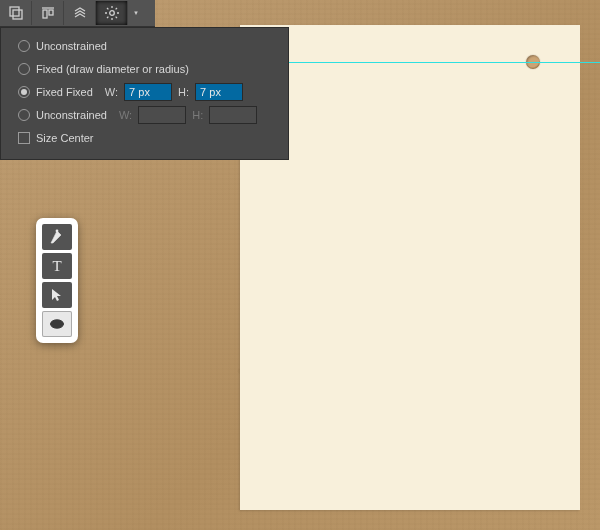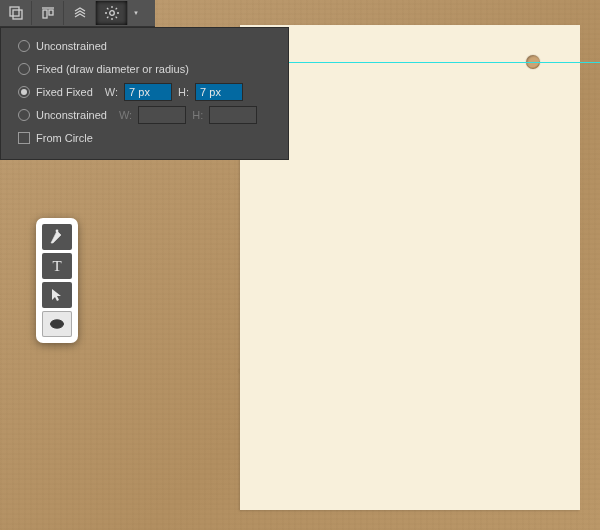--- a/index.html
+++ b/index.html
@@ -207,21 +207,21 @@
     <span class="lbl">Unconstrained</span>
     <div class="dimgroup">
       <span class="dimlabel dis">W:</span>
       <div class="field dis"></div>
       <span class="dimlabel dis">H:</span>
       <div class="field dis"></div>
     </div>
   </div>
   <div class="row">
     <span class="check"></span>
-    <span class="lbl">From Circle</span>
+    <span class="lbl">Size Center</span>
   </div>
 </div>
 
 <div class="toolstrip">
   <div class="toolbtn">
     <svg viewBox="0 0 18 18">
         <path class="light" d="M3 15 L9 3 L13 7 L5 15 Z" fill="#e8e8e8" stroke="#e8e8e8" stroke-width="0.6"></path>
         <circle cx="9" cy="3" r="1.4" fill="#e8e8e8"></circle>
       </svg>
   </div>

